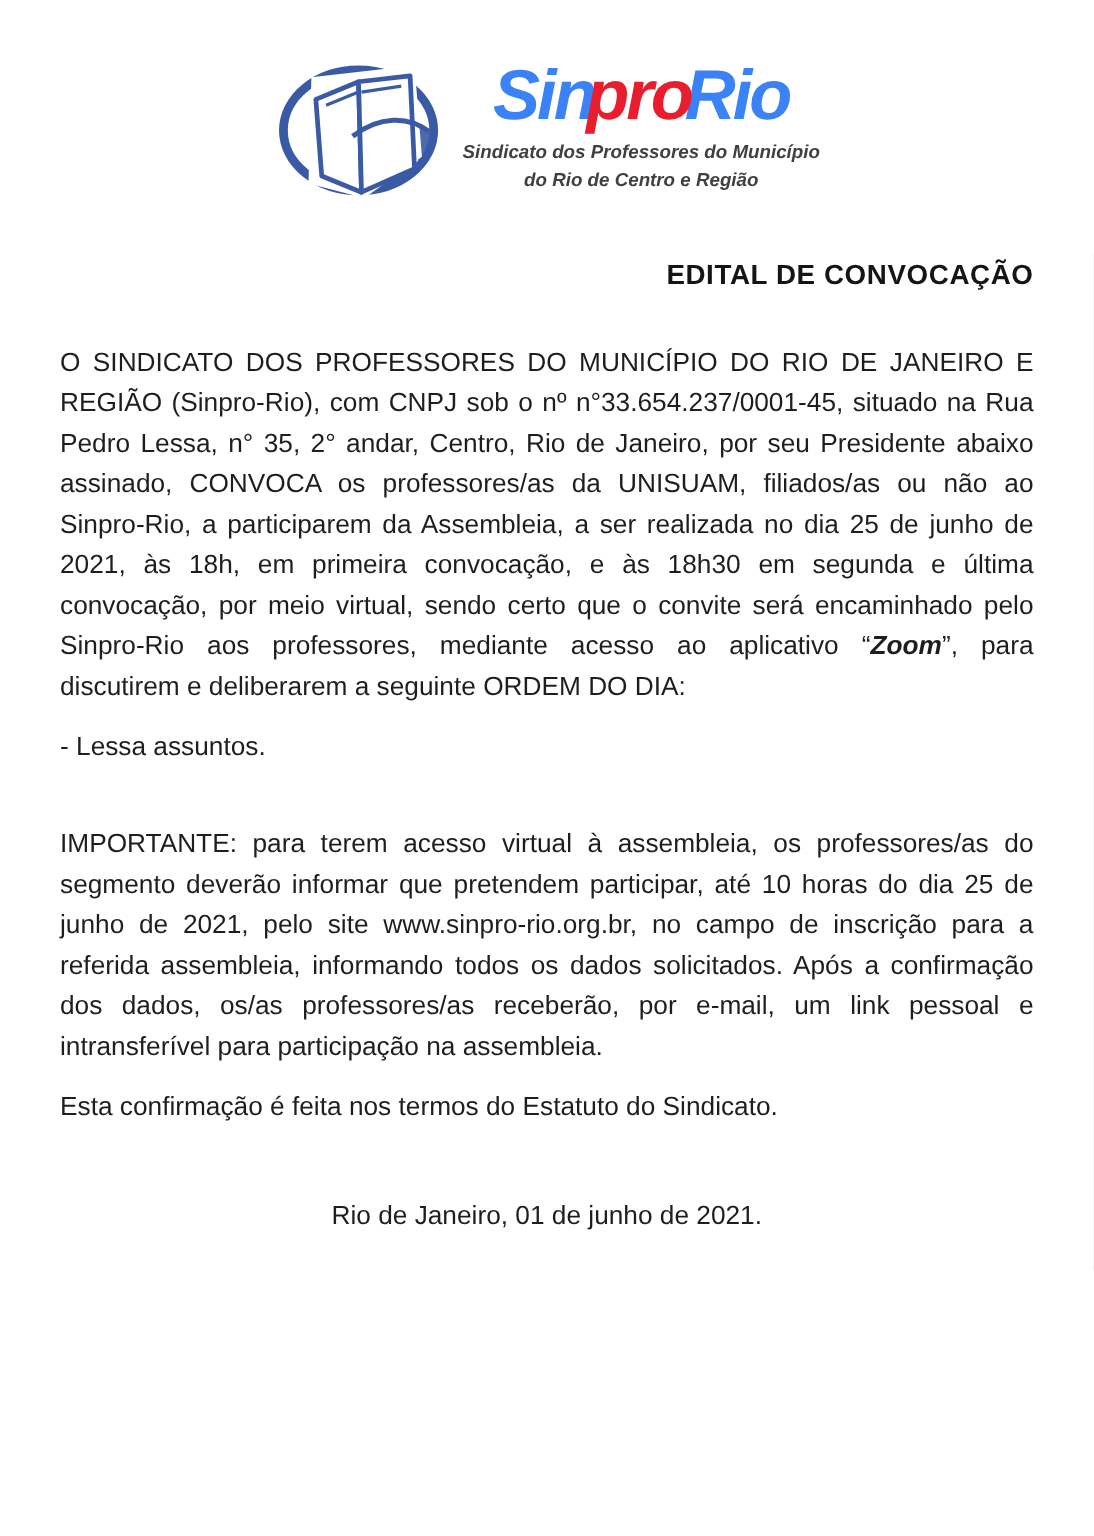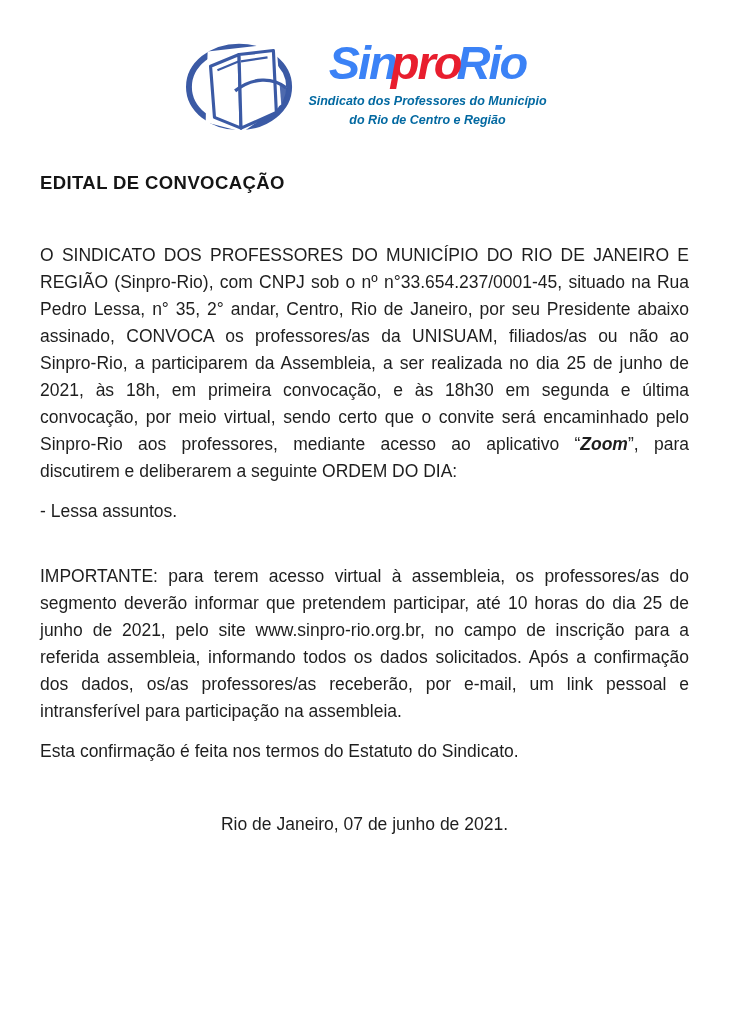--- a/index.html
+++ b/index.html
@@ -43,37 +43,37 @@
     letter-spacing: -2px;
     white-space: nowrap;
   }
   .brand .b-blue { color: #3b82f6; }
   .brand .b-red  { color: #e81e2e; position: relative; margin: 13px -4px 0 -5px; }
   .logo-subtitle {
     margin-top: 5px;
     font-size: 12.5px;
     font-weight: bold;
     font-style: italic;
-    color: #0369a1;
+    color: #404040;
     text-align: center;
     line-height: 1.5;
   }
 
   
   h1.doc-title {
     margin: 36px 0 0 0;
-    text-align: left;
+    text-align: right;
     font-size: 18.5px;
     font-weight: bold;
     letter-spacing: 0.4px;
     color: #151515;
   }
 
   
-  .doc-body { margin-top: 48px; }
+  .doc-body { margin-top: 34px; }
   .doc-body p {
     margin: 0 0 13px 0;
     font-size: 17.5px;
     line-height: 27px;
     text-align: justify;
     color: #1e1e1e;
   }
   .doc-body p.agenda-item { margin-bottom: 11px; }
   .zoom-word { font-weight: bold; font-style: italic; }
   .site-bold { font-weight: normal; }
@@ -125,16 +125,16 @@
     <p><span>O SINDICATO DOS PROFESSORES DO MUNICÍPIO DO RIO DE JANEIRO E REGIÃO (Sinpro-Rio), com CNPJ sob o nº n°33.654.237/0001-45, situado na Rua Pedro Lessa, n° 35, 2° andar, Centro, Rio de Janeiro, por seu Presidente abaixo assinado, CONVOCA os professores/as da UNISUAM, filiados/as ou não ao Sinpro-Rio, a participarem da Assembleia, a ser realizada no dia 25 de junho de 2021, às 18h, em primeira convocação, e às 18h30 em segunda e última convocação, por meio virtual, sendo certo que o convite será encaminhado pelo Sinpro-Rio aos professores, mediante acesso ao aplicativo “</span><span class="zoom-word">Zoom</span><span>”, para discutirem e deliberarem a seguinte ORDEM DO DIA:</span></p>
 
     <p class="agenda-item">- Lessa assuntos.</p>
 
     <p class="importante"><span>IMPORTANTE: para terem acesso virtual à assembleia, os professores/as do segmento deverão informar que pretendem participar, até 10 horas do dia 25 de junho de 2021, pelo site </span><span class="site-bold">www.sinpro-rio.org.br,</span><span> no campo de inscrição para a referida assembleia, informando todos os dados solicitados. Após a confirmação dos dados, os/as professores/as receberão, por e-mail, um link pessoal e intransferível para participação na assembleia.</span></p>
 
     <p class="terms">Esta confirmação é feita nos termos do Estatuto do Sindicato.</p>
   </main>
 
   <footer>
-    <div class="footer-date">Rio de Janeiro, 07 de junho de 2021.</div>
+    <div class="footer-date">Rio de Janeiro, 01 de junho de 2021.</div>
   </footer>
 
 </div>
 
 </body></html>

